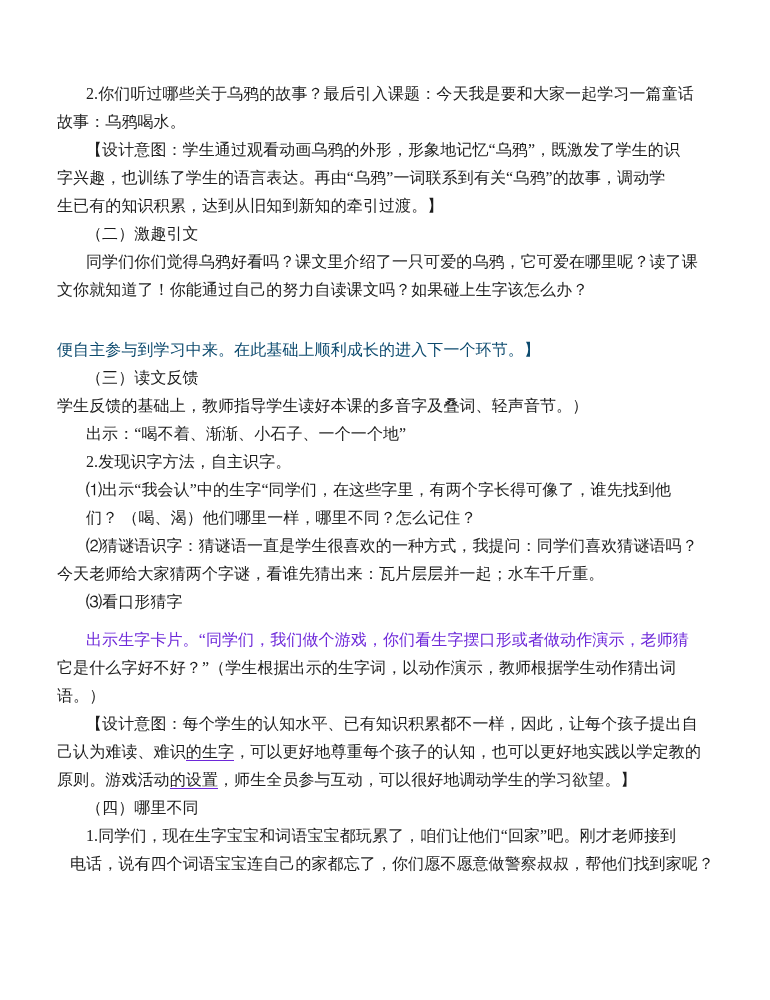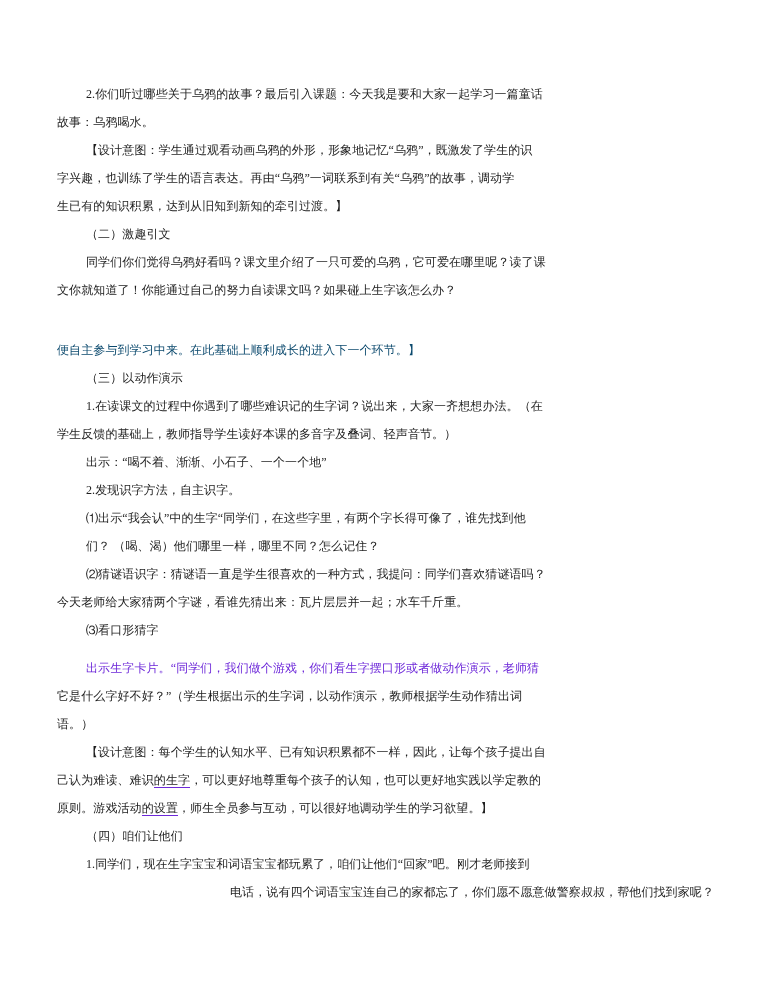--- a/index.html
+++ b/index.html
@@ -14,21 +14,21 @@
   }
   .page {
     box-sizing: border-box;
     width: 770px;
     height: 1000px;
     padding: 80px 56px 0 57px;
     overflow: hidden;
     background: #ffffff;
   }
   .line {
-    font-size: 12px;
+    font-size: 16px;
     line-height: 28px;
     height: 28px;
     color: #1d1d1d;
     white-space: nowrap;
     letter-spacing: 0.1px;
   }
   .line.indent {
     padding-left: 29px;
   }
   .u {
@@ -42,33 +42,32 @@
   <div id="doc">
       <div class="line indent" style="color: rgb(29, 29, 29);"><span>2.你们听过哪些关于乌鸦的故事？最后引入课题：今天我是要和大家一起学习一篇童话</span></div>
       <div class="line" style="color: rgb(29, 29, 29);"><span>故事：乌鸦喝水。</span></div>
       <div class="line indent" style="color: rgb(29, 29, 29);"><span>【设计意图：学生通过观看动画乌鸦的外形，形象地记忆“乌鸦”，既激发了学生的识</span></div>
       <div class="line" style="color: rgb(29, 29, 29);"><span>字兴趣，也训练了学生的语言表达。再由“乌鸦”一词联系到有关“乌鸦”的故事，调动学</span></div>
       <div class="line" style="color: rgb(29, 29, 29);"><span>生已有的知识积累，达到从旧知到新知的牵引过渡。】</span></div>
       <div class="line indent" style="color: rgb(29, 29, 29);"><span>（二）激趣引文</span></div>
       <div class="line indent" style="color: rgb(29, 29, 29);"><span>同学们你们觉得乌鸦好看吗？课文里介绍了一只可爱的乌鸦，它可爱在哪里呢？读了课</span></div>
       <div class="line" style="color: rgb(29, 29, 29);"><span>文你就知道了！你能通过自己的努力自读课文吗？如果碰上生字该怎么办？</span></div>
       <div class="line" style="color: #0c4a6e; margin-top: 32px;"><span>便自主参与到学习中来。在此基础上顺利成长的进入下一个环节。】</span></div>
-      <div class="line indent" style="color: rgb(29, 29, 29);"><span>（三）以动作演示</span></div>
-      <div class="line indent" style="color: rgb(29, 29, 29);"><span>1.在读课文的过程中你遇到了哪些难识记的生字词？说出来，大家一齐想想办法。（在</span></div>
+      <div class="line indent" style="color: rgb(29, 29, 29);"><span>（三）读文反馈</span></div>
       <div class="line" style="color: rgb(29, 29, 29);"><span>学生反馈的基础上，教师指导学生读好本课的多音字及叠词、轻声音节。）</span></div>
       <div class="line indent" style="color: rgb(29, 29, 29);"><span>出示：“喝不着、渐渐、小石子、一个一个地”</span></div>
       <div class="line indent" style="color: rgb(29, 29, 29);"><span>2.发现识字方法，自主识字。</span></div>
       <div class="line indent" style="color: rgb(29, 29, 29);"><span>⑴出示“我会认”中的生字“同学们，在这些字里，有两个字长得可像了，谁先找到他</span></div>
       <div class="line indent" style="color: rgb(29, 29, 29);"><span>们？ （喝、渴）他们哪里一样，哪里不同？怎么记住？</span></div>
       <div class="line indent" style="color: rgb(29, 29, 29);"><span>⑵猜谜语识字：猜谜语一直是学生很喜欢的一种方式，我提问：同学们喜欢猜谜语吗？</span></div>
       <div class="line" style="color: rgb(29, 29, 29);"><span>今天老师给大家猜两个字谜，看谁先猜出来：瓦片层层并一起；水车千斤重。</span></div>
       <div class="line indent" style="color: rgb(29, 29, 29);"><span>⑶看口形猜字</span></div>
       <div class="line indent" style="color: #6d28d9; margin-top: 10px;"><span>出示生字卡片。“同学们，我们做个游戏，你们看生字摆口形或者做动作演示，老师猜</span></div>
       <div class="line" style="color: rgb(29, 29, 29);"><span>它是什么字好不好？”（学生根据出示的生字词，以动作演示，教师根据学生动作猜出词</span></div>
       <div class="line" style="color: rgb(29, 29, 29);"><span>语。）</span></div>
       <div class="line indent" style="color: rgb(29, 29, 29);"><span>【设计意图：每个学生的认知水平、已有知识积累都不一样，因此，让每个孩子提出自</span></div>
       <div class="line" style="color: rgb(29, 29, 29);"><span>己认为难读、难识</span><span class="u">的生字</span><span>，可以更好地尊重每个孩子的认知，也可以更好地实践以学定教的</span></div>
       <div class="line" style="color: rgb(29, 29, 29);"><span>原则。游戏活动</span><span class="u">的设置</span><span>，师生全员参与互动，可以很好地调动学生的学习欲望。】</span></div>
-      <div class="line indent" style="color: rgb(29, 29, 29);"><span>（四）咱们让他们</span></div>
+      <div class="line indent" style="color: rgb(29, 29, 29);"><span>（四）哪里不同</span></div>
       <div class="line indent" style="color: rgb(29, 29, 29);"><span>1.同学们，现在生字宝宝和词语宝宝都玩累了，咱们让他们“回家”吧。刚才老师接到</span></div>
       <div class="line" style="color: rgb(29, 29, 29); text-align: right;"><span>电话，说有四个词语宝宝连自己的家都忘了，你们愿不愿意做警察叔叔，帮他们找到家呢？</span></div>
     </div>
 </div>
 
 </body></html>

